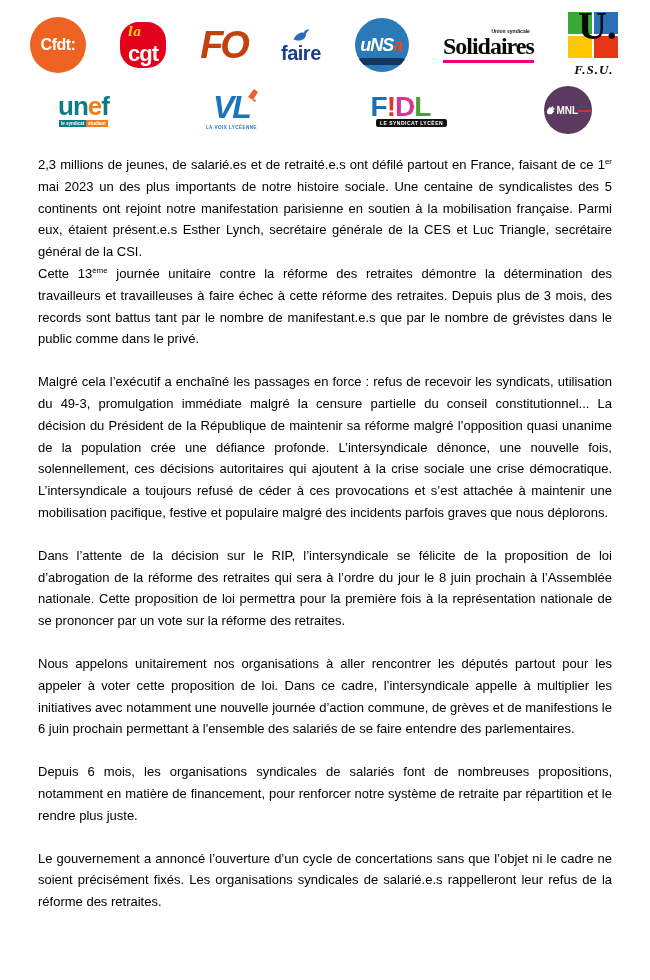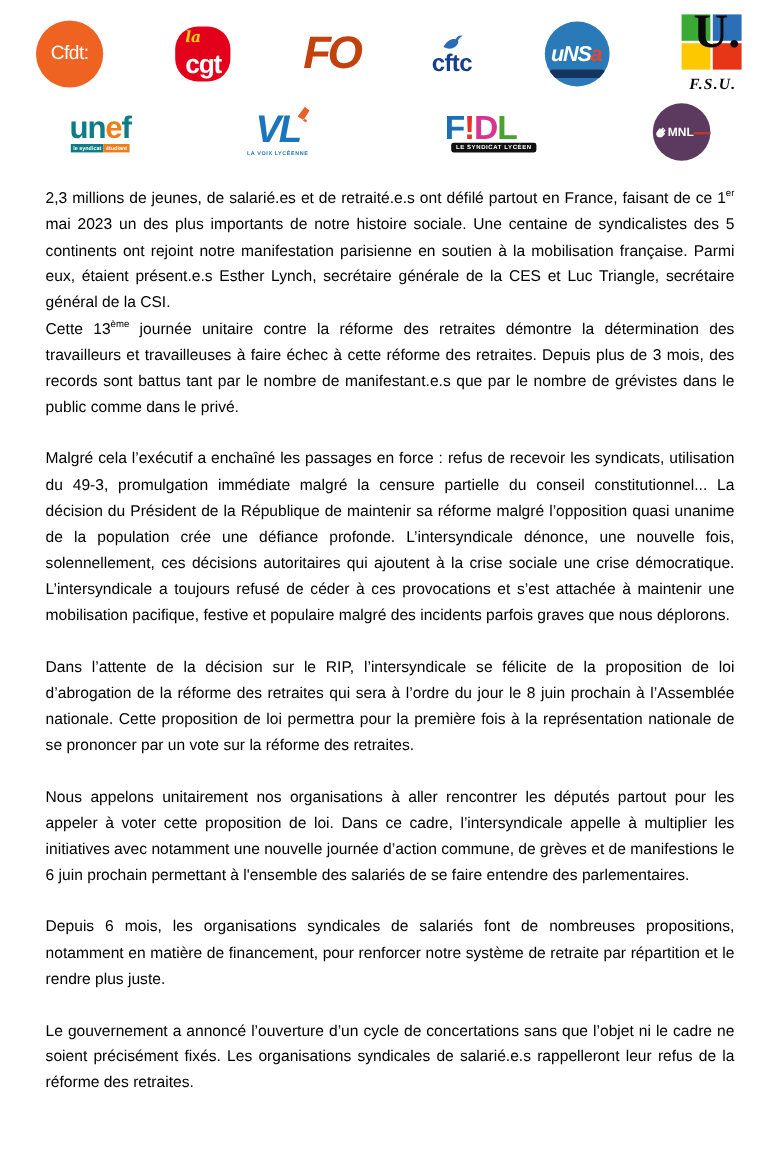--- a/index.html
+++ b/index.html
@@ -17,21 +17,21 @@
   .logo-row2 {
     display: flex; justify-content: space-between; align-items: center;
     padding: 6px 58px 0 58px; height: 58px;
   }
   .logo { display: flex; flex-direction: column; align-items: center; justify-content: center; }
 
   
   .cfdt-circle {
     width: 56px; height: 56px; border-radius: 50%; background: #ee6321;
     display: flex; align-items: center; justify-content: center;
-    color: #fff; font-weight: normal; font-size: 16px; letter-spacing: -0.5px;
+    color: #fff; font-weight: bold; font-size: 16px; letter-spacing: -0.5px;
   }
   
   .cgt-square {
     width: 46px; height: 46px; background: #e2001a; position: relative;
     display: flex; align-items: flex-end; justify-content: center; border-radius: 19px;
   }
   .cgt-la {
     position: absolute; top: 2px; left: 8px; color: #ffcf00;
     font-style: italic; font-size: 13px; font-weight: bold; font-family: "DejaVu Serif", serif;
   }
@@ -141,28 +141,33 @@
         <span class="cgt-txt">cgt</span>
       </span>
     </div>
     <div class="logo">
       <span class="fo-txt">FO</span>
     </div>
     <div class="logo cftc">
       <svg width="20" height="15" viewBox="0 0 20 16">
           <path d="M2 12 C5 6, 10 4, 13 5 C14 2, 17 1, 19 2 C17 3, 16 5, 15 6 C16 8, 14 12, 10 13 C7 14, 4 13, 2 12 Z" fill="#2b6cb8"></path>
         </svg>
-      <span class="cftc-txt">cftc</span>
+      <span class="cftc-txt">faire</span>
     </div>
     <div class="logo">
       <span class="unsa-circle">
         <span class="unsa-txt">uNS</span>
           <span class="unsa-a">a</span>
         <span class="unsa-band"></span>
       </span>
+    </div>
+    <div class="logo sol">
+      <span class="sol-top">Union syndicale</span>
+      <span class="sol-main">Solidaires</span>
+      <span class="sol-bar"></span>
     </div>
     <div class="logo">
       <span class="fsu-grid">
         <span class="sq g"></span>
         <span class="sq b"></span>
         <span class="sq y"></span>
         <span class="sq r"></span>
         <span class="fsu-u">U.</span>
       </span>
       <span class="fsu-sub">F.S.U.</span>

